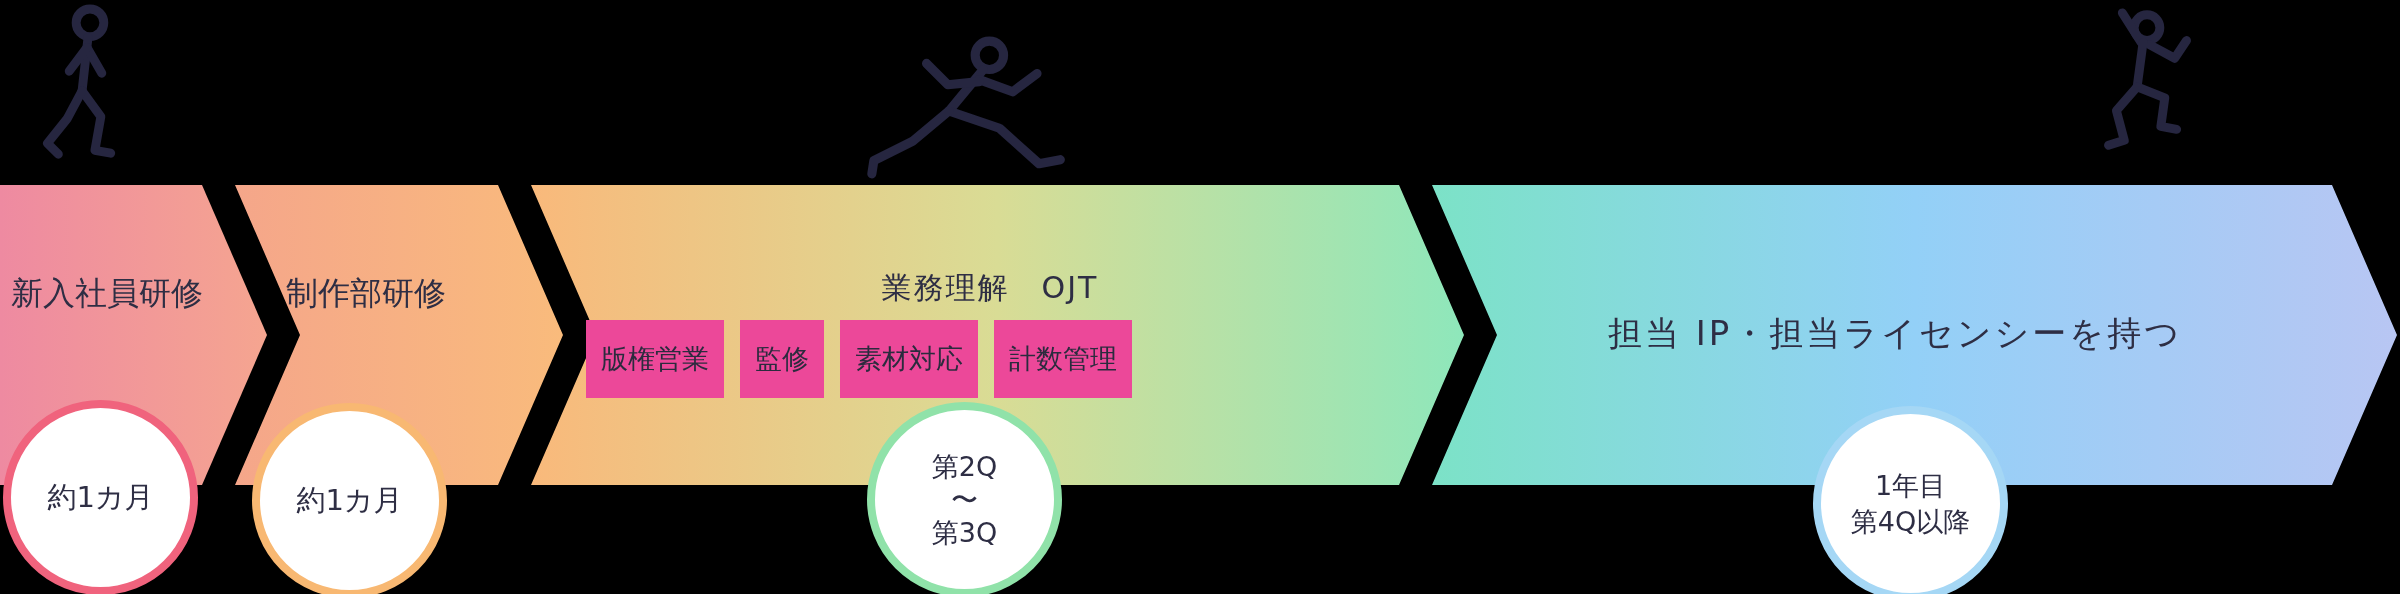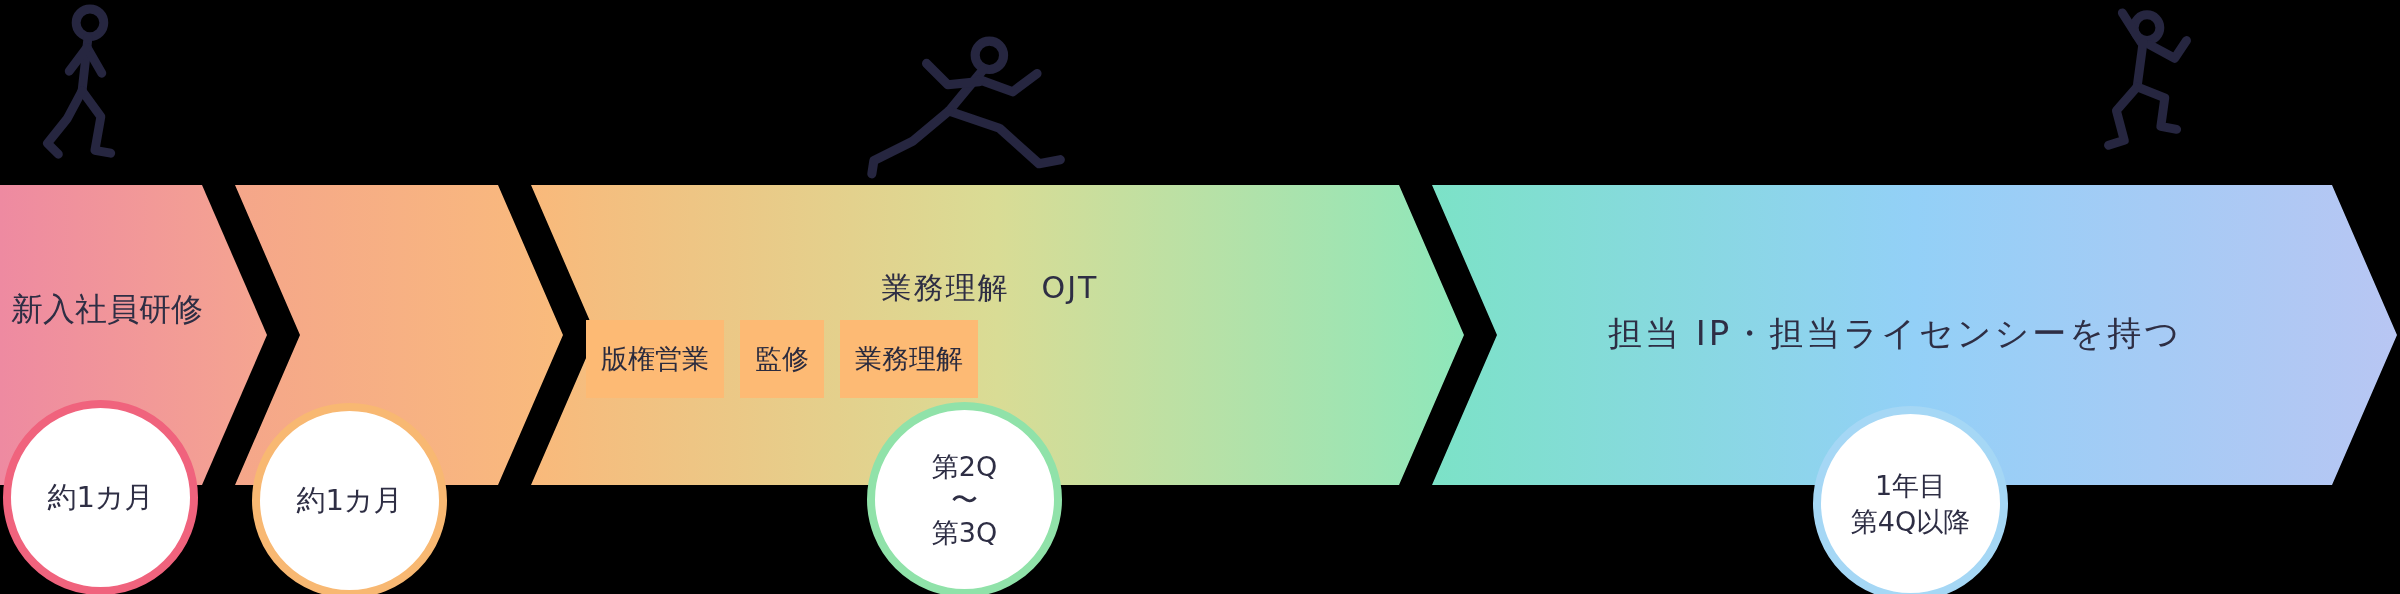--- a/index.html
+++ b/index.html
@@ -27,29 +27,29 @@
     clip-path:polygon(0 0,202px 0,100% 50%,202px 100%,0 100%);}
   .chev.c2{left:235px;width:328px;
     clip-path:polygon(0 0,263px 0,100% 50%,263px 100%,0 100%,65px 50%);}
   .chev.c3{left:531px;width:933px;
     clip-path:polygon(0 0,868px 0,100% 50%,868px 100%,0 100%,65px 50%);}
   .chev.c4{left:1432px;width:965px;
     clip-path:polygon(0 0,900px 0,100% 50%,900px 100%,0 100%,65px 50%);}
 
   
   .label{position:absolute;text-align:center;font-weight:500;color:#2e2e44;white-space:nowrap;}
-  .label.l1{left:0px;top:276px;width:214px;font-size:32px;line-height:34px;margin-top:16px;}
+  .label.l1{left:0px;top:276px;width:214px;font-size:32px;line-height:34px;}
   .label.l2{left:240px;top:276px;width:252px;font-size:32px;line-height:34px;}
   .label.l3{left:700px;top:271px;width:580px;font-size:30px;line-height:34px;letter-spacing:2px;}
   .label.l4{left:1505px;top:314px;width:780px;font-size:34px;line-height:38px;letter-spacing:3px;}
 
   
   .tags{position:absolute;left:586px;top:320px;display:flex;gap:16px;}
   .tag{
-    background:#fdba74;height:46px;display:flex;align-items:center;
+    background:#ec4899;height:46px;display:flex;align-items:center;
     padding:16px 15px;font-size:27px;color:#2b2b3e;white-space:nowrap;
   }
 
   
   .badge{
     position:absolute;width:195px;height:195px;border-radius:50%;
     background:#ffffff;border:8px solid #ccc;box-sizing:border-box;
     display:flex;flex-direction:column;align-items:center;justify-content:center;
     text-align:center;color:#2e2e44;
   }
@@ -90,27 +90,29 @@
     <path d="M54 88 L82 99 L78 128 L94 131"></path>
     <path d="M54 88 L33 112 L41 142 L25 147"></path>
   </svg>
 
   <div class="chev c1" style="background: linear-gradient(90deg, rgb(238, 138, 161), rgb(245, 165, 144));"></div>
   <div class="chev c2" style="background: linear-gradient(90deg, rgb(245, 166, 138), rgb(249, 187, 124));"></div>
   <div class="chev c3" style="background: linear-gradient(90deg, rgb(249, 185, 123), rgb(217, 220, 149), rgb(142, 231, 187));"></div>
   <div class="chev c4" style="background: linear-gradient(90deg, rgb(124, 226, 199), rgb(147, 208, 247), rgb(184, 198, 243));"></div>
 
   <div class="label l1">新入社員研修</div>
+  <div class="label l2">制作部研修</div>
   <div class="label l3">業務理解　OJT</div>
   <div class="label l4">担当 IP・担当ライセンシーを持つ</div>
 
   <div class="tags">
     <span class="tag">版権営業</span>
     <span class="tag">監修</span>
-    <span class="tag">業務理解</span>
+    <span class="tag">素材対応</span>
+    <span class="tag">計数管理</span>
   </div>
 
   <div class="badge b1" style="border-color: rgb(240, 99, 125);">
     <span class="line">約1カ月</span>
   </div>
 
   <div class="badge b2" style="border-color: rgb(248, 184, 114);">
     <span class="line">約1カ月</span>
   </div>
 

